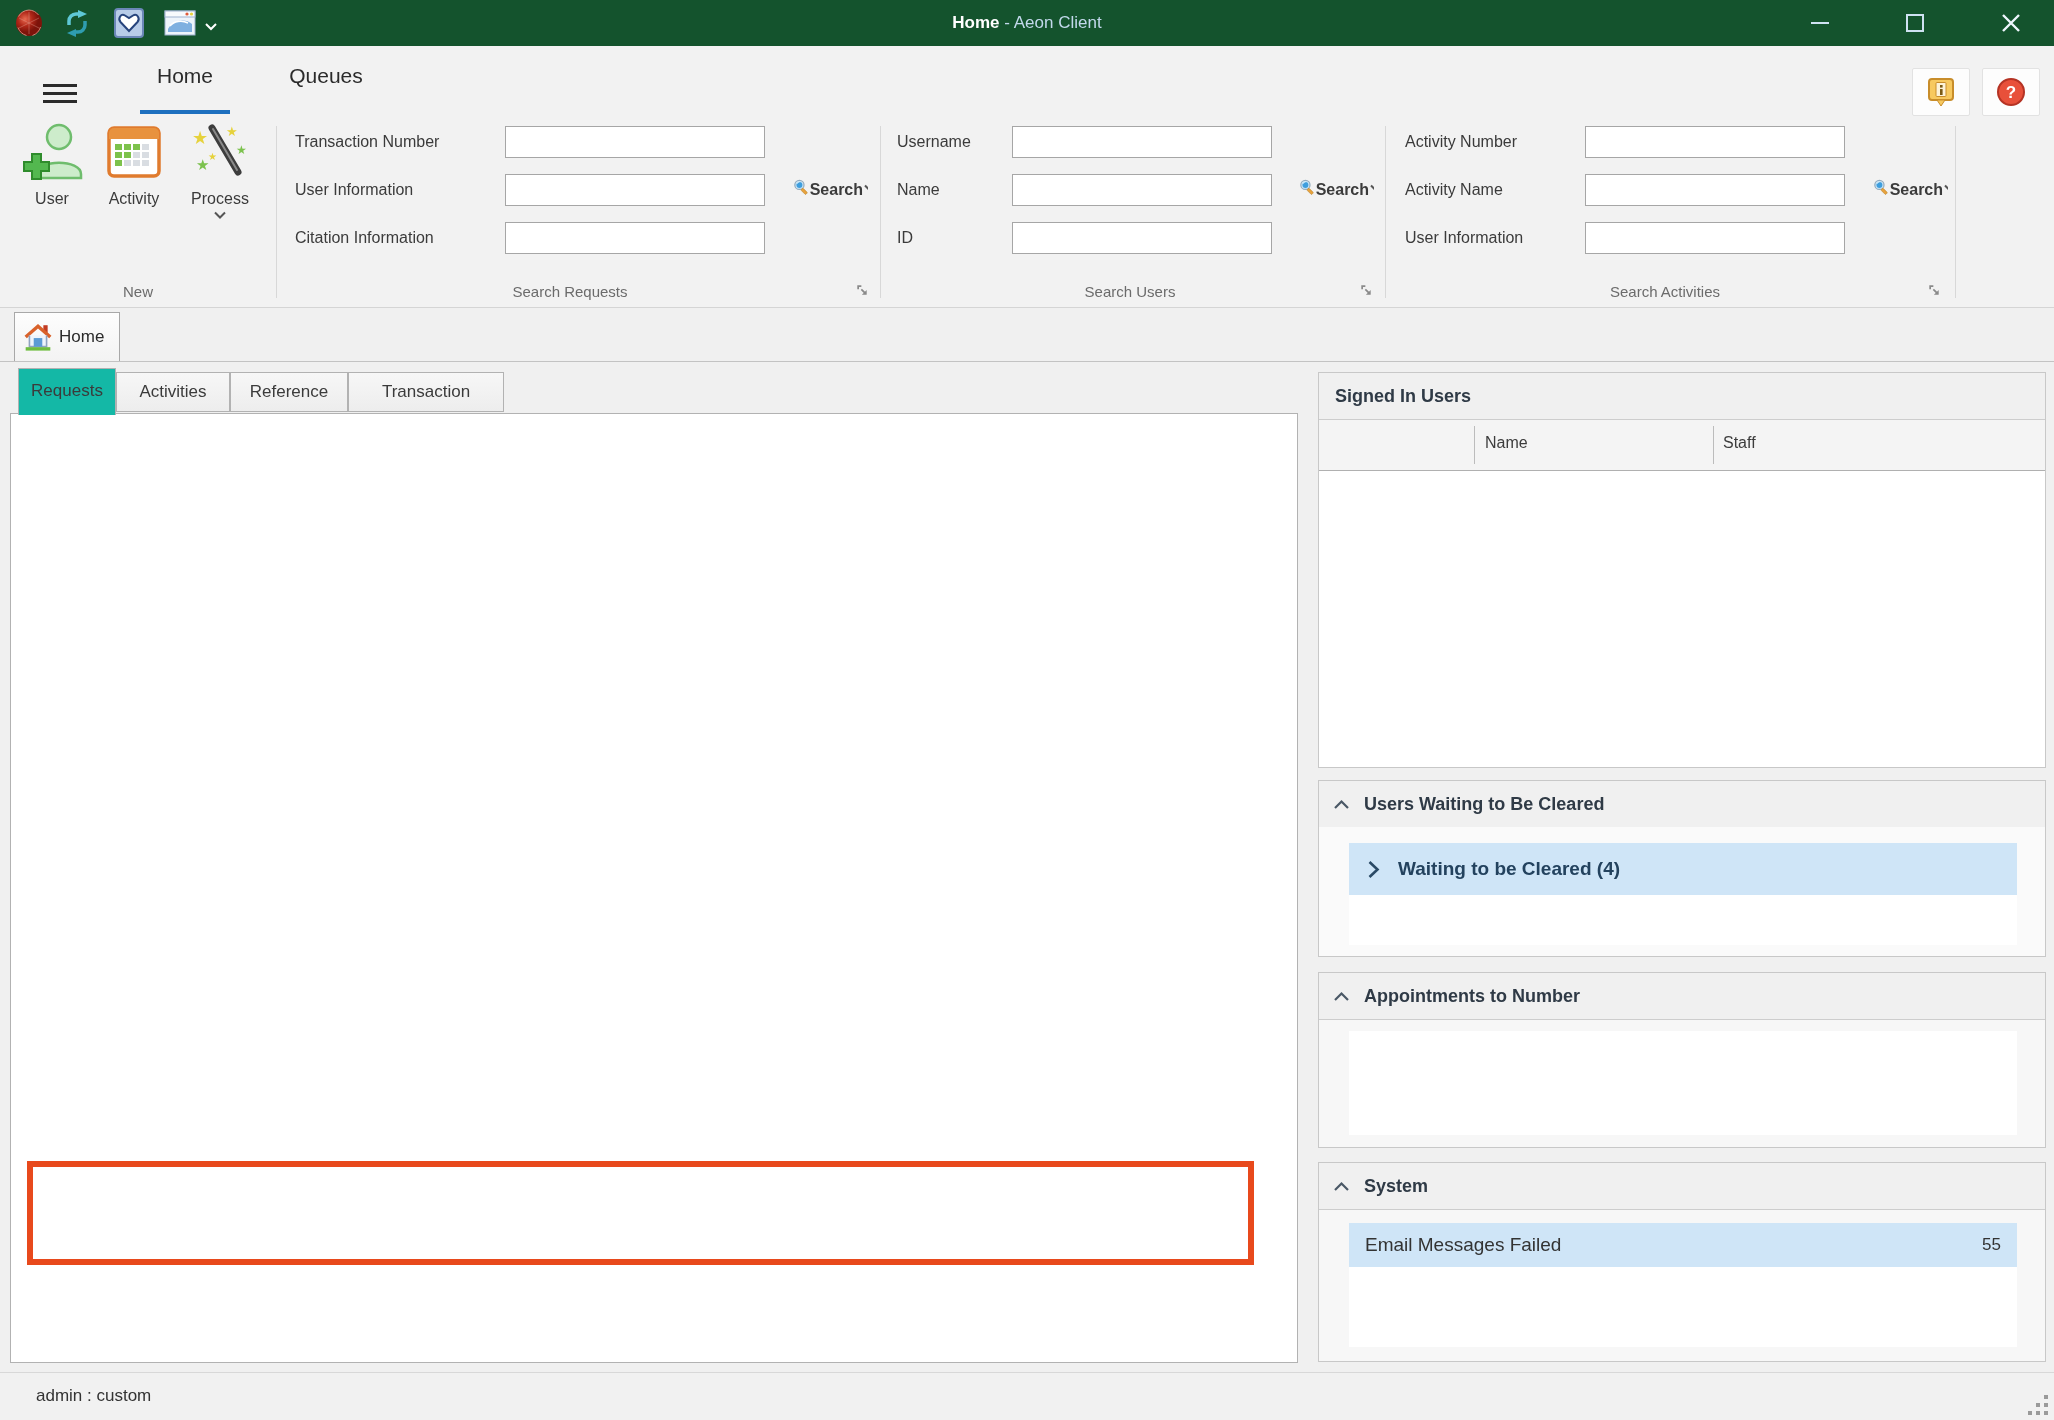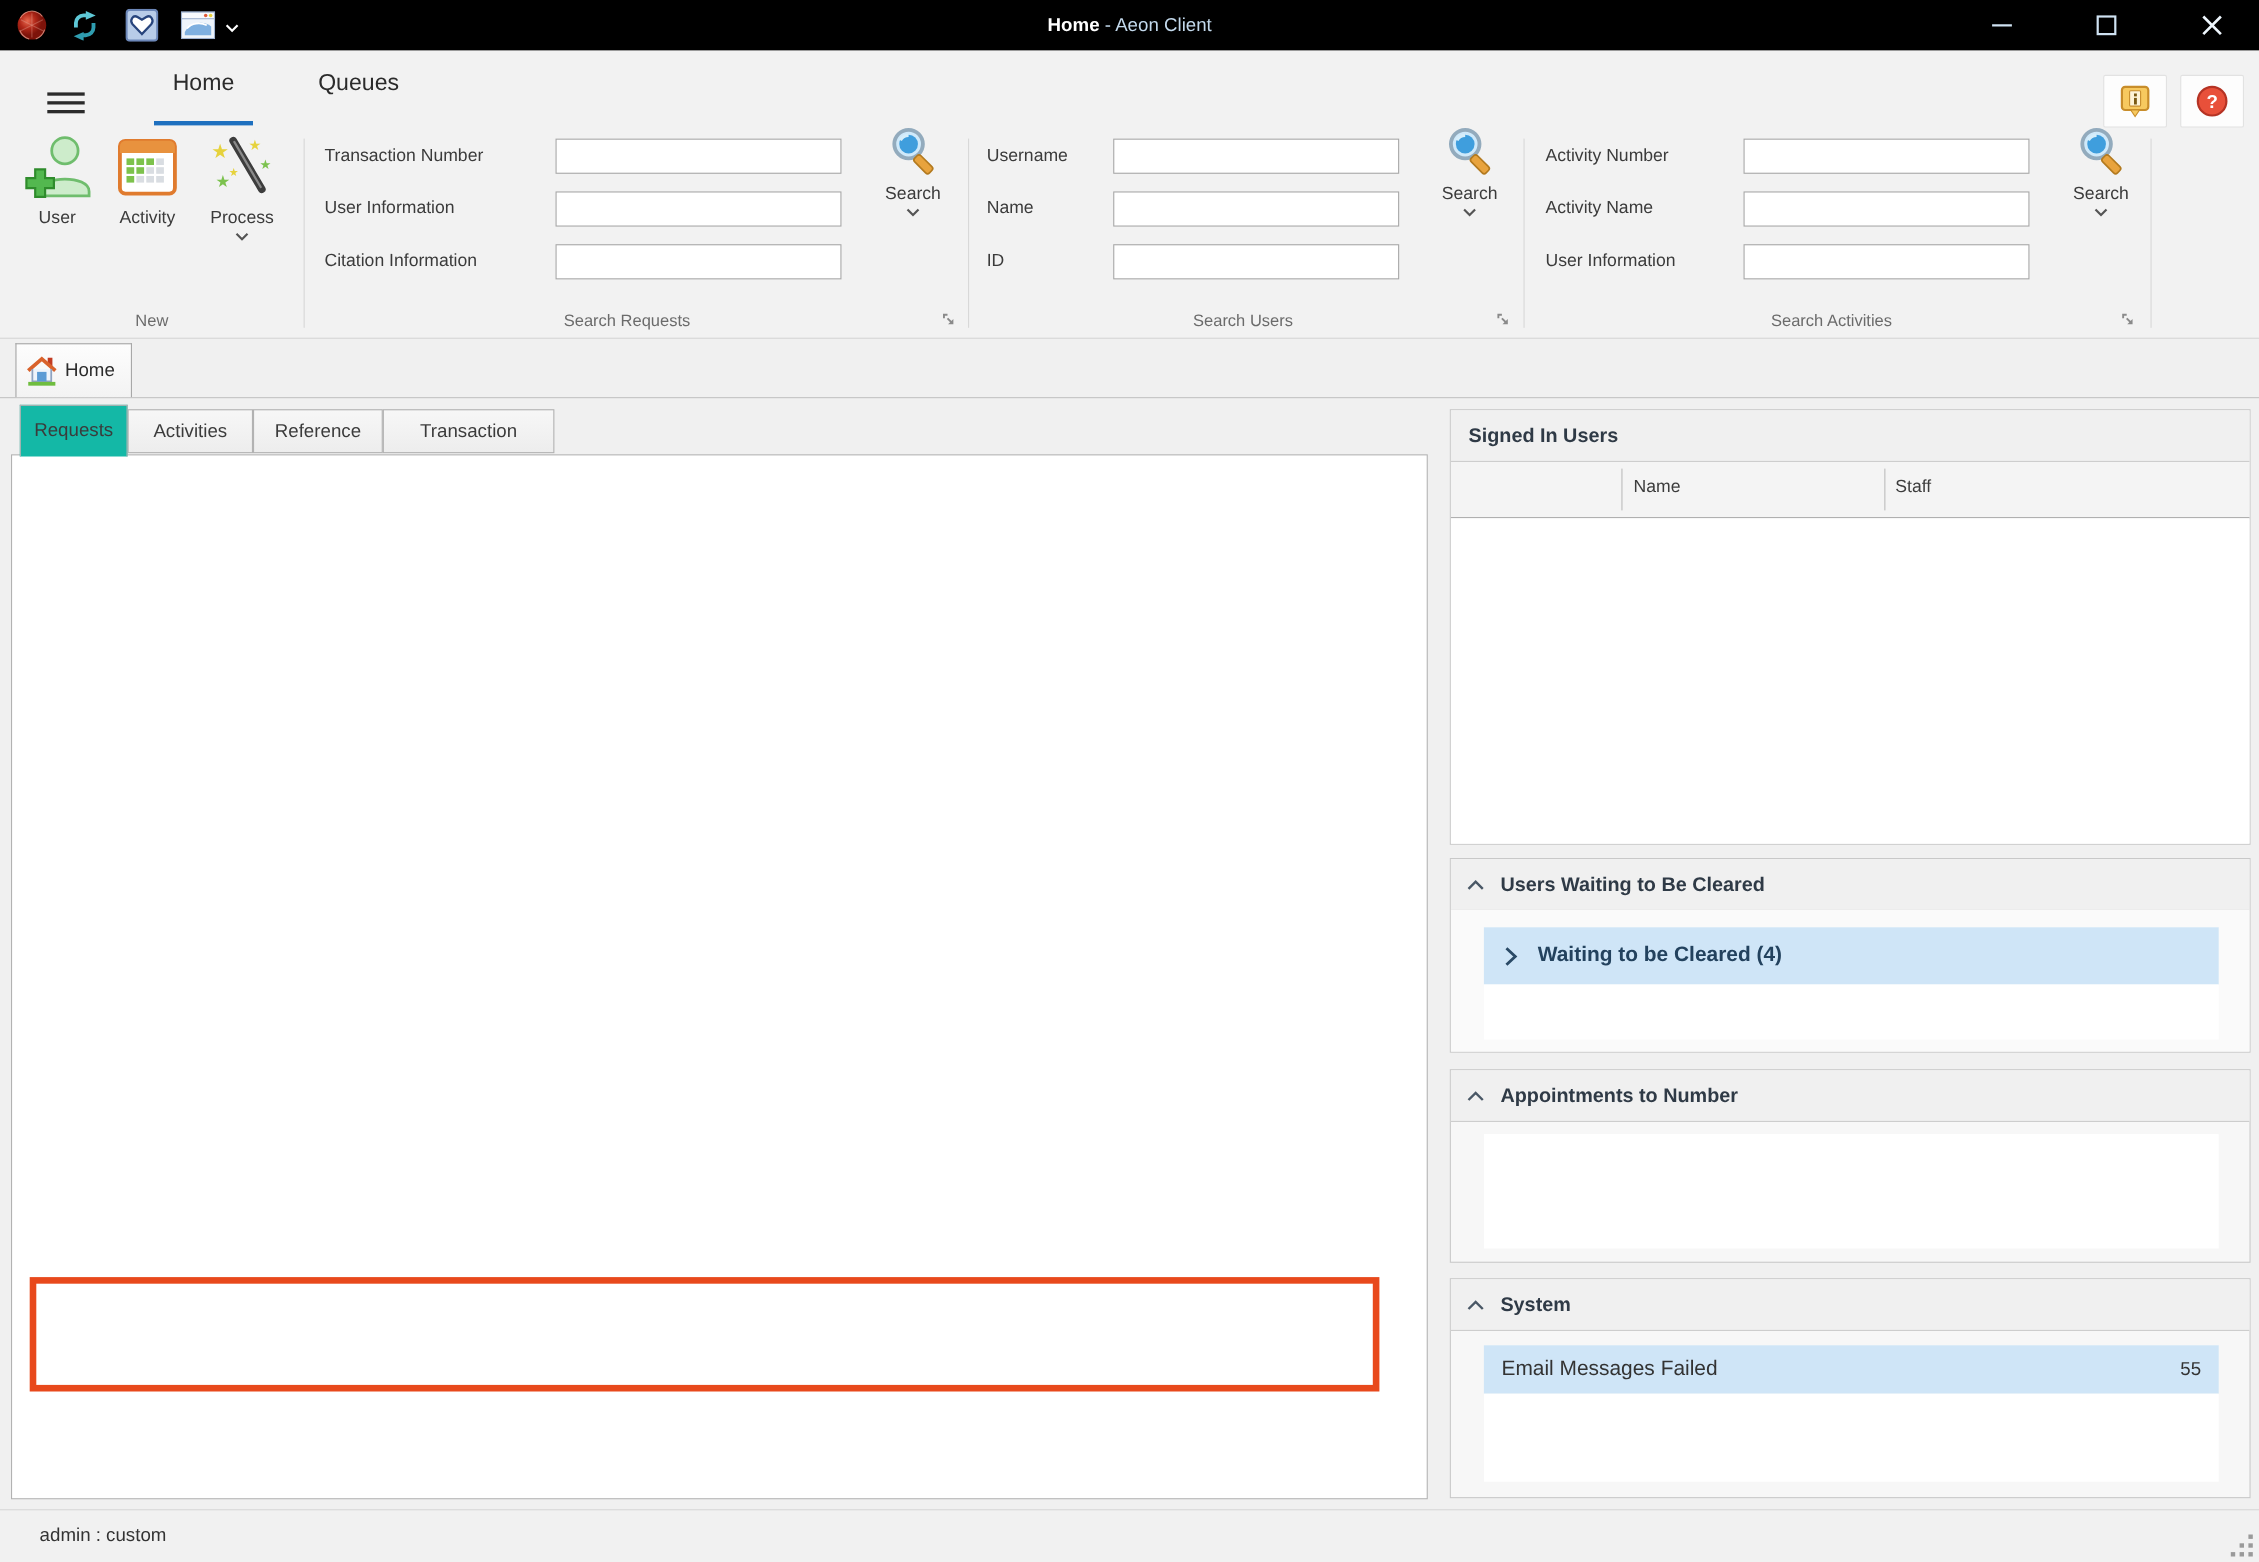--- a/index.html
+++ b/index.html
@@ -1,40 +1,40 @@
 <!DOCTYPE html>
 <html><head>
 <meta charset="utf-8">
 <style>
   html,body{margin:0;padding:0;background:#d8d8d8;}
   .app{position:relative;width:2054px;height:1420px;background:#f0f0f0;overflow:hidden;
        font-family:"Liberation Sans",sans-serif;color:#333;}
   
-  .titlebar{position:absolute;left:0;top:0;width:2054px;height:46px;background:#000000;}
+  .titlebar{position:absolute;left:0;top:0;width:2054px;height:46px;background:#14532d;}
   .tb-ic{position:absolute;top:8px;}
   .tb-title{position:absolute;left:0;top:0;width:100%;height:46px;line-height:46px;
             text-align:center;font-size:17px;color:#c3d9ec;}
   .tb-title b{color:#ffffff;font-weight:bold;}
   .winbtn{position:absolute;top:0;width:60px;height:46px;display:flex;align-items:center;justify-content:center;}
   
   .ribbon{position:absolute;left:0;top:46px;width:2054px;height:261px;background:#f2f2f2;border-bottom:1px solid #d5d5d5;}
   .hamburger{position:absolute;left:43px;top:38px;width:34px;height:22px;cursor:pointer;}
   .hamburger span{display:block;height:3px;background:#2b2b2b;margin-bottom:5px;}
   .rtab{position:absolute;top:18px;height:44px;font-size:21px;color:#2b2b2b;text-align:center;}
   .rtab .underline{position:absolute;left:0;right:0;bottom:-6px;height:4px;background:#1e70bf;}
   .rtool{position:absolute;top:22px;width:56px;height:46px;background:#fdfdfd;border:1px solid #e2e2e2;
          border-radius:2px;display:flex;align-items:center;justify-content:center;}
   .rsep{position:absolute;top:80px;height:172px;width:1px;background:#d8d8d8;}
   .bigbtn{position:absolute;top:74px;width:96px;height:136px;display:flex;flex-direction:column;align-items:center;}
   .bigbtn .blabel{font-size:16px;color:#3b3b3b;margin-top:4px;}
   .fieldrow{position:absolute;height:36px;line-height:36px;}
   .fieldrow .flabel{position:absolute;left:0;font-size:16px;color:#3b3b3b;white-space:nowrap;}
   .rfield{position:absolute;top:2px;height:30px;border:1px solid #a6a6a6;background:#fff;
           font-size:15px;padding:0 6px;outline:none;}
-  .searchbtn{position:absolute;top:66px;width:76px;height:150px;display:flex;flex-direction:column;align-items:center;}
+  .searchbtn{position:absolute;top:66px;width:76px;height:150px;display:flex;flex-direction:row;align-items:center;font-weight:bold;}
   .searchbtn .blabel{font-size:16px;color:#3b3b3b;margin-top:6px;}
   .grplabel{position:absolute;top:234px;height:24px;line-height:24px;text-align:center;font-size:15px;color:#6b6b6b;}
   .launcher{position:absolute;top:238px;width:16px;height:16px;}
   
   .docstrip-line{position:absolute;left:0;top:361px;width:2054px;height:1px;background:#c3c3c3;}
   .doctab{position:absolute;left:14px;top:312px;width:106px;height:49px;background:linear-gradient(#fdfdfd,#f3f3f3);
           border:1px solid #a8a8a8;border-bottom:none;box-sizing:border-box;display:flex;align-items:center;z-index:2;}
   .doctab .dlabel{font-size:17px;color:#2b2b2b;margin-left:6px;}
   
   .ltab{position:absolute;top:372px;height:40px;background:linear-gradient(#f7f7f7,#ededed);

